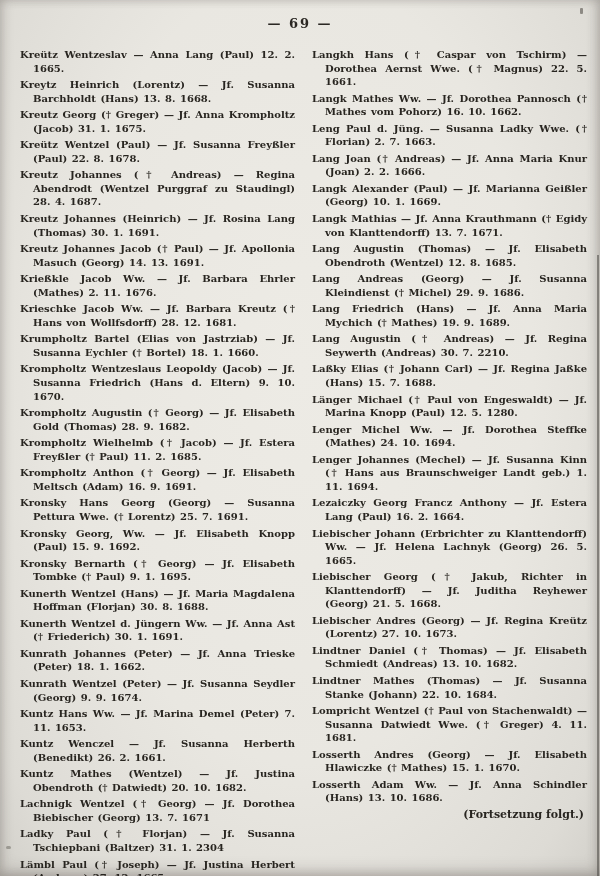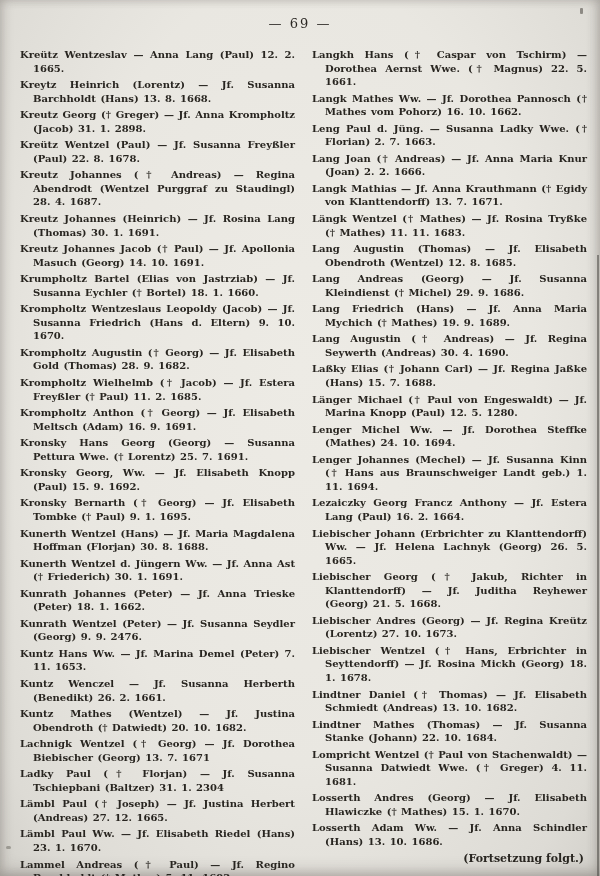--- a/index.html
+++ b/index.html
@@ -11,21 +11,21 @@
     font-family:"DejaVu Serif","Liberation Serif",serif;
     color:#26231f;
     -webkit-font-smoothing:antialiased;
   }
   .page{
     position:absolute;inset:0;
     box-shadow:inset 0 -6px 14px rgba(90,85,78,.25), inset -4px 0 10px rgba(90,85,78,.18), inset 3px 0 9px rgba(90,85,78,.12);
   }
   .pagenum{
     text-align:center;
-    font-weight:normal;
+    font-weight:bold;
     font-size:13px;
     letter-spacing:2px;
     padding-top:16px;
     margin:0 0 14px 0;
     color:#2b2824;
   }
   .cols{
     display:flex;
     gap:11px;
     padding:0 9px 0 17px;
@@ -65,68 +65,69 @@
 <body>
 
 <div class="page">
   <p class="pagenum">— 69 —</p>
 
   <div class="cols">
     <div class="col">
       <div id="left-entries">
           <p class="entry">Kreütz Wentzeslav — Anna Lang (Paul) 12. 2. 1665.</p>
           <p class="entry">Kreytz Heinrich (Lorentz) — Jf. Susanna Barchholdt (Hans) 13. 8. 1668.</p>
-          <p class="entry">Kreutz Georg († Greger) — Jf. Anna Krompholtz (Jacob) 31. 1. 2898.</p>
+          <p class="entry">Kreutz Georg († Greger) — Jf. Anna Krompholtz (Jacob) 31. 1. 1675.</p>
           <p class="entry">Kreütz Wentzel (Paul) — Jf. Susanna Freyßler (Paul) 22. 8. 1678.</p>
           <p class="entry">Kreutz Johannes († Andreas) — Regina Abendrodt (Wentzel Purggraf zu Staudingl) 28. 4. 1687.</p>
           <p class="entry">Kreutz Johannes (Heinrich) — Jf. Rosina Lang (Thomas) 30. 1. 1691.</p>
-          <p class="entry">Kreutz Johannes Jacob († Paul) — Jf. Apollonia Masuch (Georg) 14. 10. 1691.</p>
+          <p class="entry">Kreutz Johannes Jacob († Paul) — Jf. Apollonia Masuch (Georg) 14. 13. 1691.</p>
+          <p class="entry">Krießkle Jacob Ww. — Jf. Barbara Ehrler (Mathes) 2. 11. 1676.</p>
+          <p class="entry">Krieschke Jacob Ww. — Jf. Barbara Kreutz († Hans von Wollfsdorff) 28. 12. 1681.</p>
           <p class="entry">Krumpholtz Bartel (Elias von Jastrziab) — Jf. Susanna Eychler († Bortel) 18. 1. 1660.</p>
           <p class="entry">Krompholtz Wentzeslaus Leopoldy (Jacob) — Jf. Susanna Friedrich (Hans d. Eltern) 9. 10. 1670.</p>
           <p class="entry">Krompholtz Augustin († Georg) — Jf. Elisabeth Gold (Thomas) 28. 9. 1682.</p>
           <p class="entry">Krompholtz Wielhelmb († Jacob) — Jf. Estera Freyßler († Paul) 11. 2. 1685.</p>
           <p class="entry">Krompholtz Anthon († Georg) — Jf. Elisabeth Meltsch (Adam) 16. 9. 1691.</p>
           <p class="entry">Kronsky Hans Georg (Georg) — Susanna Pettura Wwe. († Lorentz) 25. 7. 1691.</p>
           <p class="entry">Kronsky Georg, Ww. — Jf. Elisabeth Knopp (Paul) 15. 9. 1692.</p>
           <p class="entry">Kronsky Bernarth († Georg) — Jf. Elisabeth Tombke († Paul) 9. 1. 1695.</p>
           <p class="entry">Kunerth Wentzel (Hans) — Jf. Maria Magdalena Hoffman (Florjan) 30. 8. 1688.</p>
           <p class="entry">Kunerth Wentzel d. Jüngern Ww. — Jf. Anna Ast († Friederich) 30. 1. 1691.</p>
           <p class="entry">Kunrath Johannes (Peter) — Jf. Anna Trieske (Peter) 18. 1. 1662.</p>
-          <p class="entry">Kunrath Wentzel (Peter) — Jf. Susanna Seydler (Georg) 9. 9. 2476.</p>
+          <p class="entry">Kunrath Wentzel (Peter) — Jf. Susanna Seydler (Georg) 9. 9. 1674.</p>
           <p class="entry">Kuntz Hans Ww. — Jf. Marina Demel (Peter) 7. 11. 1653.</p>
           <p class="entry">Kuntz Wenczel — Jf. Susanna Herberth (Benedikt) 26. 2. 1661.</p>
           <p class="entry">Kuntz Mathes (Wentzel) — Jf. Justina Obendroth († Datwiedt) 20. 10. 1682.</p>
           <p class="entry">Lachnigk Wentzel († Georg) — Jf. Dorothea Biebischer (Georg) 13. 7. 1671</p>
           <p class="entry">Ladky Paul († Florjan) — Jf. Susanna Tschiepbani (Baltzer) 31. 1. 2304</p>
           <p class="entry">Lämbl Paul († Joseph) — Jf. Justina Herbert (Andreas) 27. 12. 1665.</p>
           <p class="entry">Lämbl Paul Ww. — Jf. Elisabeth Riedel (Hans) 23. 1. 1670.</p>
           <p class="entry">Lammel Andreas († Paul) — Jf. Regino Barchholdt († Mathes) 5. 11. 1693.</p>
         </div>
     </div>
     <div class="col">
       <div id="right-entries">
           <p class="entry">Langkh Hans († Caspar von Tschirm) — Dorothea Aernst Wwe. († Magnus) 22. 5. 1661.</p>
           <p class="entry">Langk Mathes Ww. — Jf. Dorothea Pannosch († Mathes vom Pohorz) 16. 10. 1662.</p>
           <p class="entry">Leng Paul d. Jüng. — Susanna Ladky Wwe. († Florian) 2. 7. 1663.</p>
           <p class="entry">Lang Joan († Andreas) — Jf. Anna Maria Knur (Joan) 2. 2. 1666.</p>
+          <p class="entry">Langk Alexander (Paul) — Jf. Marianna Geißler (Georg) 10. 1. 1669.</p>
           <p class="entry">Langk Mathias — Jf. Anna Krauthmann († Egidy von Klanttendorff) 13. 7. 1671.</p>
-          <p class="entry">Längk Wentzel († Mathes) — Jf. Rosina Tryßke († Mathes) 11. 11. 1683.</p>
           <p class="entry">Lang Augustin (Thomas) — Jf. Elisabeth Obendroth (Wentzel) 12. 8. 1685.</p>
           <p class="entry">Lang Andreas (Georg) — Jf. Susanna Kleindienst († Michel) 29. 9. 1686.</p>
           <p class="entry">Lang Friedrich (Hans) — Jf. Anna Maria Mychich († Mathes) 19. 9. 1689.</p>
-          <p class="entry">Lang Augustin († Andreas) — Jf. Regina Seywerth (Andreas) 30. 4. 1690.</p>
+          <p class="entry">Lang Augustin († Andreas) — Jf. Regina Seywerth (Andreas) 30. 7. 2210.</p>
           <p class="entry">Laßky Elias († Johann Carl) — Jf. Regina Jaßke (Hans) 15. 7. 1688.</p>
           <p class="entry">Länger Michael († Paul von Engeswaldt) — Jf. Marina Knopp (Paul) 12. 5. 1280.</p>
           <p class="entry">Lenger Michel Ww. — Jf. Dorothea Steffke (Mathes) 24. 10. 1694.</p>
           <p class="entry">Lenger Johannes (Mechel) — Jf. Susanna Kinn († Hans aus Braunschweiger Landt geb.) 1. 11. 1694.</p>
           <p class="entry">Lezaiczky Georg Francz Anthony — Jf. Estera Lang (Paul) 16. 2. 1664.</p>
           <p class="entry">Liebischer Johann (Erbrichter zu Klanttendorff) Ww. — Jf. Helena Lachnyk (Georg) 26. 5. 1665.</p>
           <p class="entry">Liebischer Georg († Jakub, Richter in Klanttendorff) — Jf. Juditha Reyhewer (Georg) 21. 5. 1668.</p>
           <p class="entry">Liebischer Andres (Georg) — Jf. Regina Kreütz (Lorentz) 27. 10. 1673.</p>
-          <p class="entry">Liebischer Wentzel († Hans, Erbrichter in Seyttendorff) — Jf. Rosina Mickh (Georg) 18. 1. 1678.</p>
           <p class="entry">Lindtner Daniel († Thomas) — Jf. Elisabeth Schmiedt (Andreas) 13. 10. 1682.</p>
           <p class="entry">Lindtner Mathes (Thomas) — Jf. Susanna Stanke (Johann) 22. 10. 1684.</p>
           <p class="entry">Lompricht Wentzel († Paul von Stachenwaldt) — Susanna Datwiedt Wwe. († Greger) 4. 11. 1681.</p>
           <p class="entry">Losserth Andres (Georg) — Jf. Elisabeth Hlawiczke († Mathes) 15. 1. 1670.</p>
           <p class="entry">Losserth Adam Ww. — Jf. Anna Schindler (Hans) 13. 10. 1686.</p>
         </div>
       <p class="footer-note">(Fortsetzung folgt.)</p>
     </div>
   </div>
 

